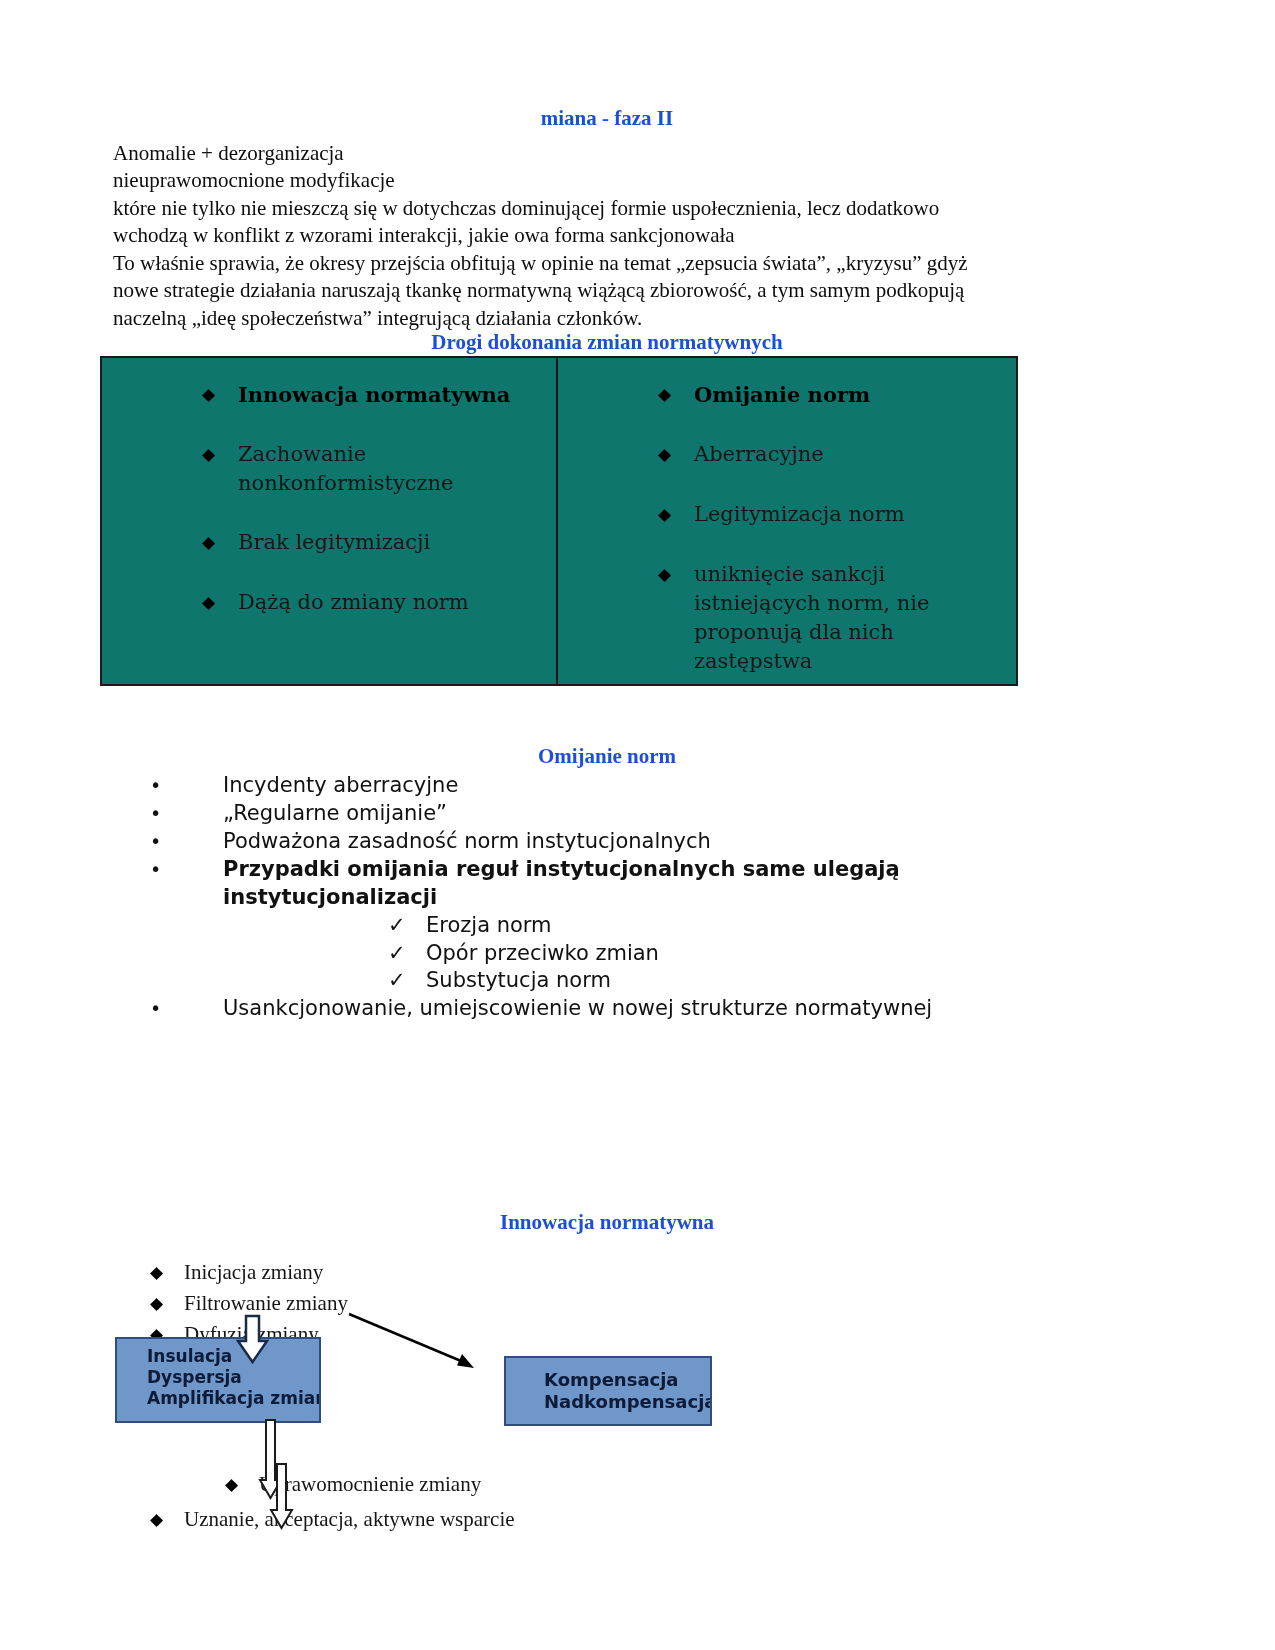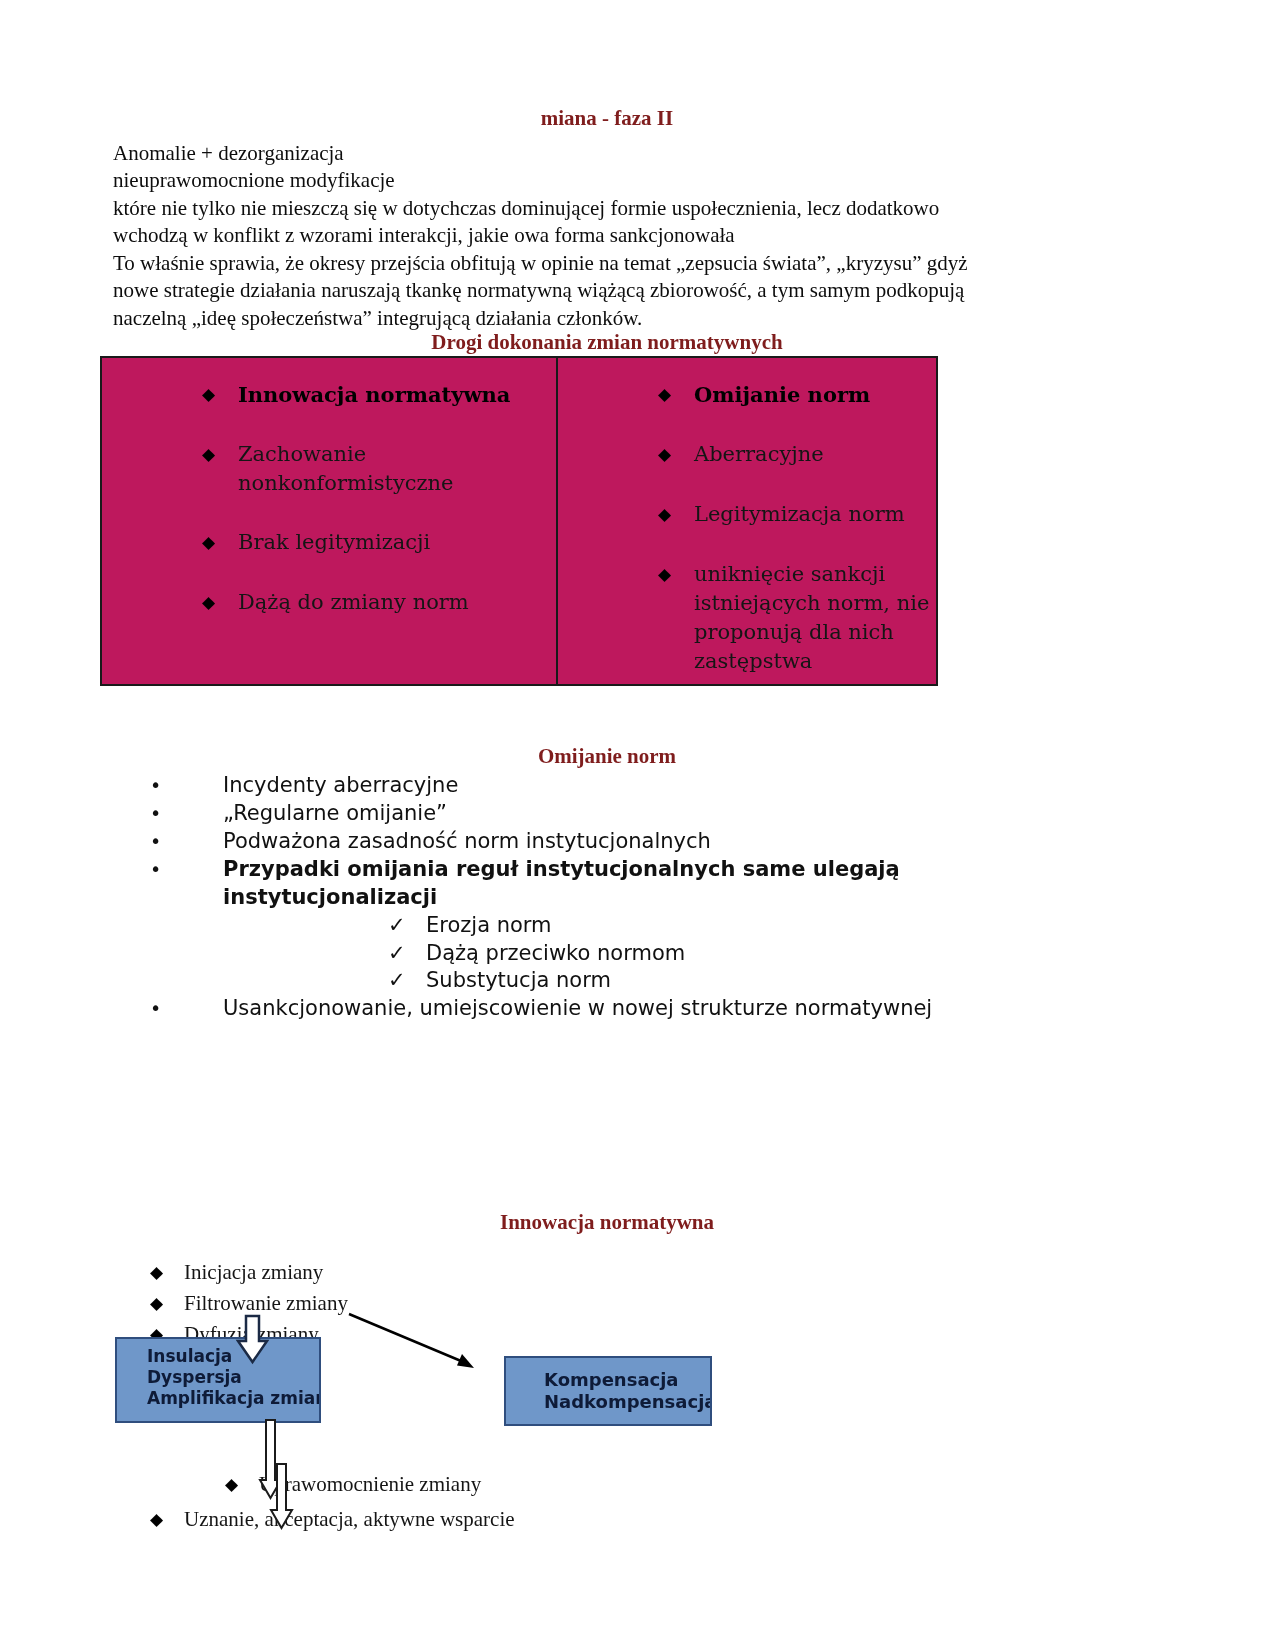--- a/index.html
+++ b/index.html
@@ -3,31 +3,31 @@
 <meta charset="utf-8">
 <style>
   html,body{margin:0;padding:0;background:#fff;}
   .canvas{
     position:relative;width:1275px;height:1650px;background:#ffffff;
     font-family:"Liberation Serif",serif;color:#111;overflow:hidden;
   }
   
   .center-head{
     position:absolute;left:0;width:1214px;text-align:center;
-    font-weight:bold;font-size:21px;font-family:"Liberation Serif",serif;color:#7f1d1d;
+    font-weight:bold;font-size:21px;font-family:"Liberation Serif",serif;color:#1d4ed8;
   }
   
   .intro-line{
     position:absolute;left:113px;white-space:nowrap;
     font-size:21px;line-height:27px;color:#0d0d0d;
   }
   
   .norm-table{
-    position:absolute;left:100px;top:356px;width:838px;height:330px;
-    border:2px solid #1a1a1a;box-sizing:border-box;background:#be185d;
+    position:absolute;left:100px;top:356px;width:918px;height:330px;
+    border:2px solid #1a1a1a;box-sizing:border-box;background:#0f766e;
   }
   .cell{position:absolute;top:0;height:100%;box-sizing:border-box;}
   .cell.left{left:0;width:456px;border-right:2px solid #1a1a1a;}
   .cell.right{left:456px;width:460px;}
   .titem{position:absolute;left:100px;font-family:"DejaVu Serif",serif;font-size:21px;line-height:29px;color:#151515;}
   .titem .dm{display:inline-block;width:36px;vertical-align:top;font-family:"DejaVu Sans",sans-serif;font-size:17px;line-height:29px;color:#000;}
   .titem .ttext{display:inline-block;vertical-align:top;width:310px;}
   .titem.bold .ttext{font-weight:bold;color:#000;}
   .w240 .ttext{width:240px;}
   .w300 .ttext{width:300px;}
@@ -114,21 +114,21 @@
     <span class="bl">•</span><span class="btext">Podważona zasadność norm instytucjonalnych</span>
   </div>
   <div class="sbullet boldline" style="top:855px">
     <span class="bl">•</span><span class="btext">Przypadki omijania reguł instytucjonalnych same ulegają instytucjonalizacji</span>
   </div>
 
   <div class="scheck" style="top:911px">
     <span class="ck">✓</span><span>Erozja norm</span>
   </div>
   <div class="scheck" style="top:939px">
-    <span class="ck">✓</span><span>Dążą przeciwko normom</span>
+    <span class="ck">✓</span><span>Opór przeciwko zmian</span>
   </div>
   <div class="scheck" style="top:966px">
     <span class="ck">✓</span><span>Substytucja norm</span>
   </div>
 
   <div class="sbullet" style="top:994px">
     <span class="bl">•</span><span class="btext">Usankcjonowanie, umiejscowienie w nowej strukturze normatywnej</span>
   </div>
 
   <div class="center-head" style="top:1210px">Innowacja normatywna</div>

